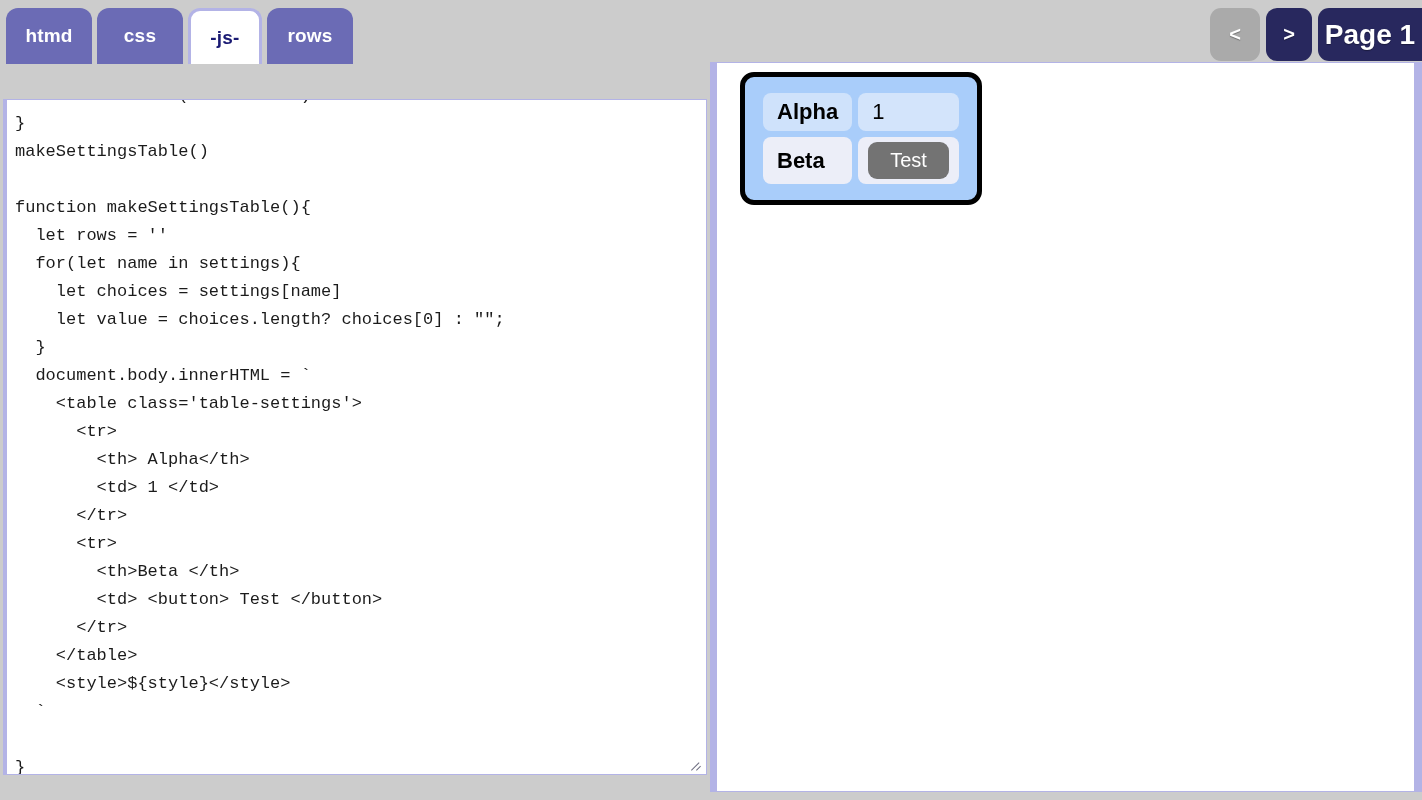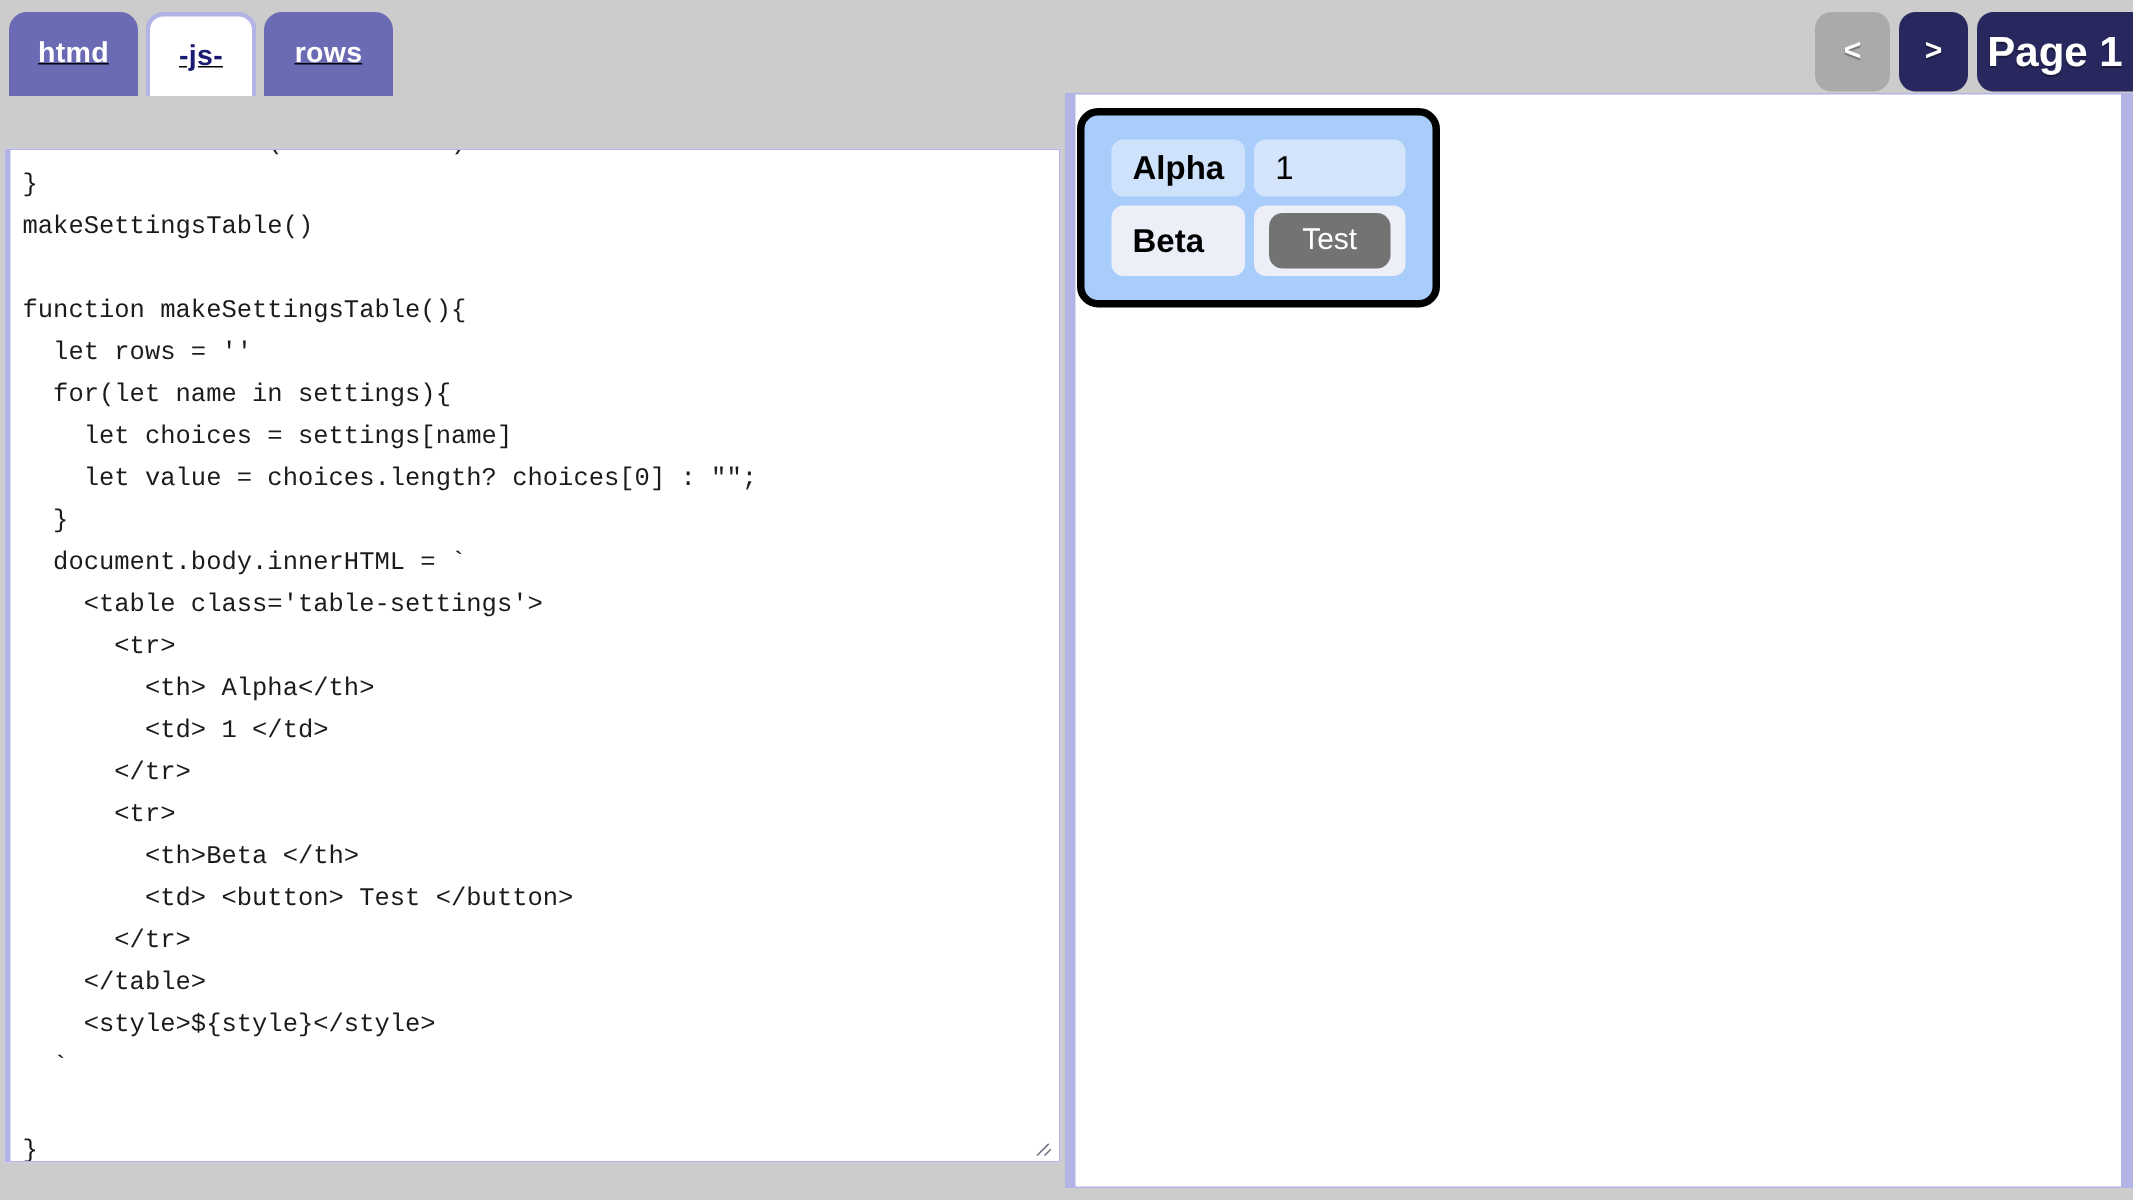--- a/index.html
+++ b/index.html
@@ -25,21 +25,20 @@
     width: 1422px; height: 64px;
     background: #cccccc;
   }
 
   .tabs {
     position: absolute;
     left: 6px; top: 8px;
     display: flex;
     align-items: flex-end;
     gap: 5px;
-    text-decoration: underline;
   }
 
   .tab {
     height: 56px;
     min-width: 86px;
     padding: 0 18px;
     background: #6b6bb5;
     color: #ffffff;
     font-size: 19px;
     font-weight: bold;
@@ -159,21 +158,21 @@
     width: 712px; height: 730px;
     background: #ffffff;
     border: 1px solid #b3b3e6;
     border-left: 7px solid #b3b3e6;
     border-right: 8px solid #b3b3e6;
     overflow: hidden;
   }
 
   .settings-table {
     position: absolute;
-    left: 1px; top: 9px;
+    left: 23px; top: 9px;
     background: #a9cdfa;
     border: 5px solid #000000;
     border-radius: 14px;
     padding: 10px 12px;
     border-spacing: 6px;
     border-collapse: separate;
   }
 
   .settings-table td, .settings-table th {
     border-radius: 8px;
@@ -202,20 +201,21 @@
 </style>
 </head>
 <body>
 
 <div id="app">
 
   <div class="topbar">
 
     <div class="tabs">
       <button class="tab">htmd</button>
+      <button class="tab">css</button>
       <button class="tab active">-js-</button>
       <button class="tab">rows</button>
     </div>
 
     <div class="pager">
       <button class="pgbtn prev">&lt;</button>
       <button class="pgbtn next">&gt;</button>
       <button class="pgbtn page">Page 1</button>
     </div>
 

